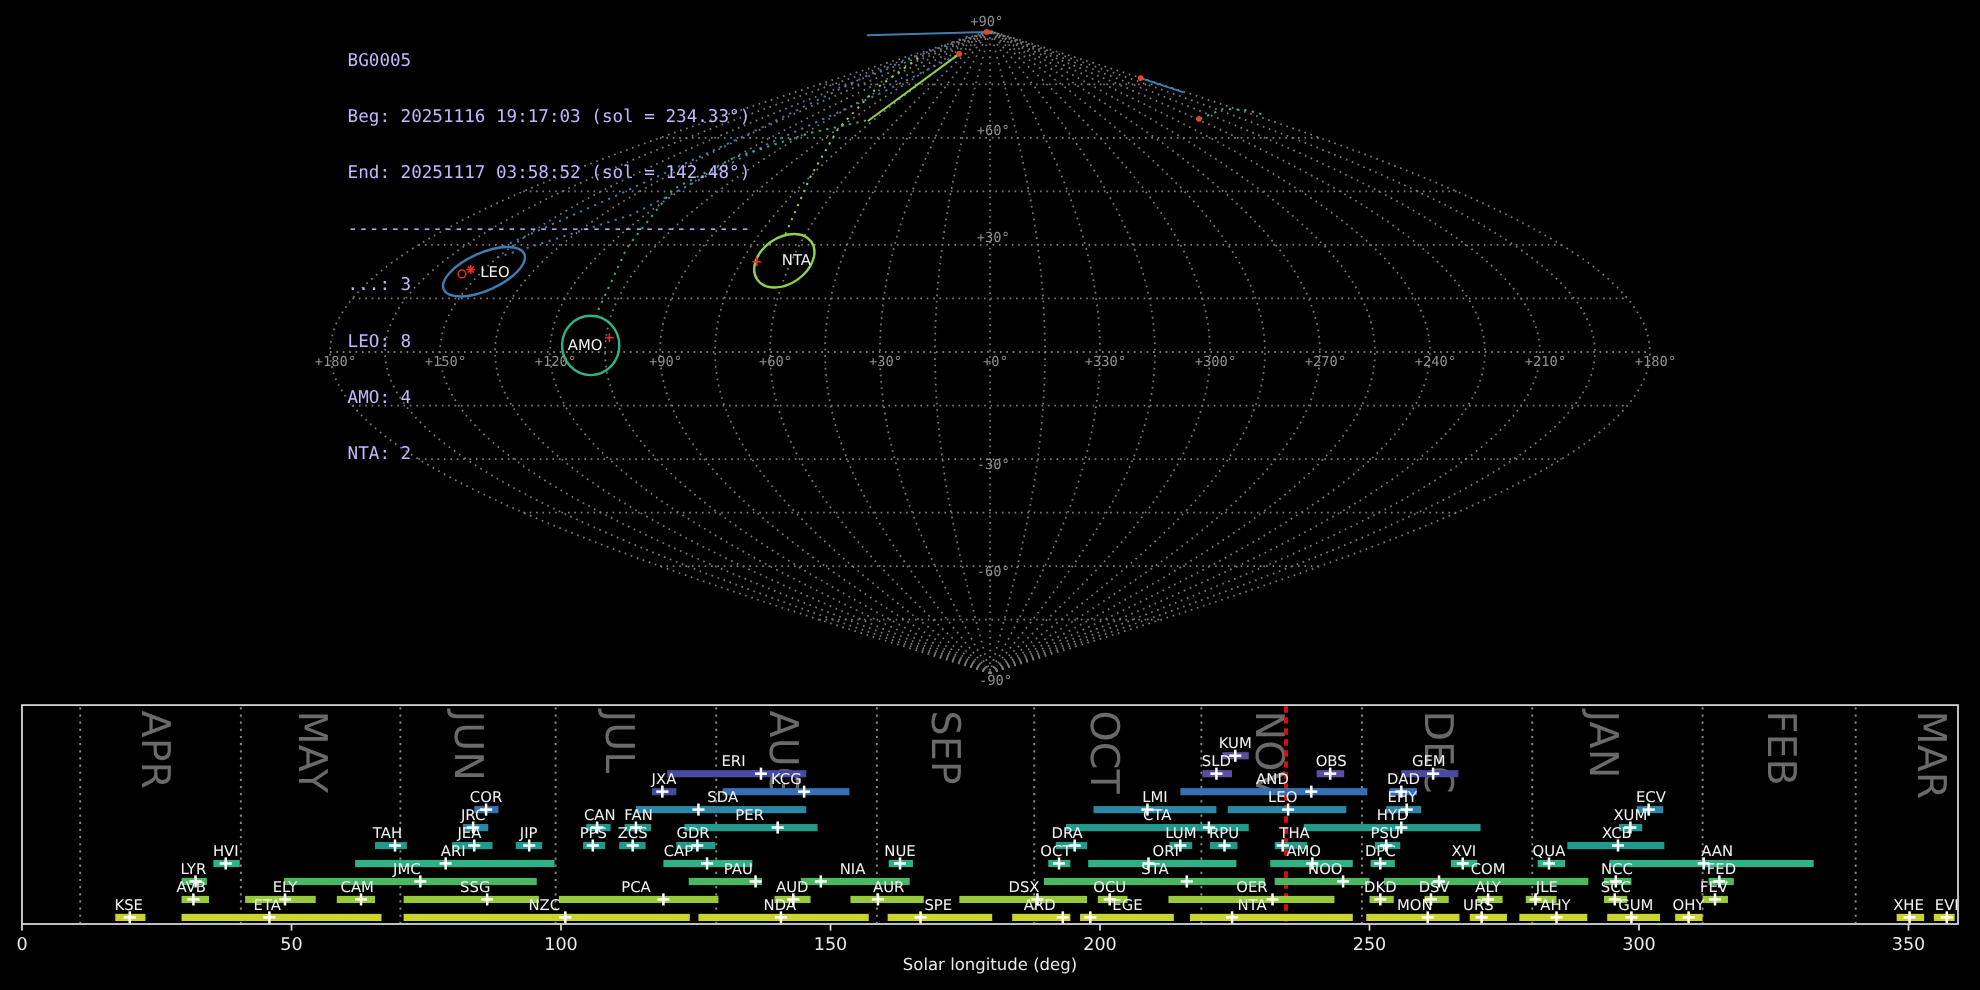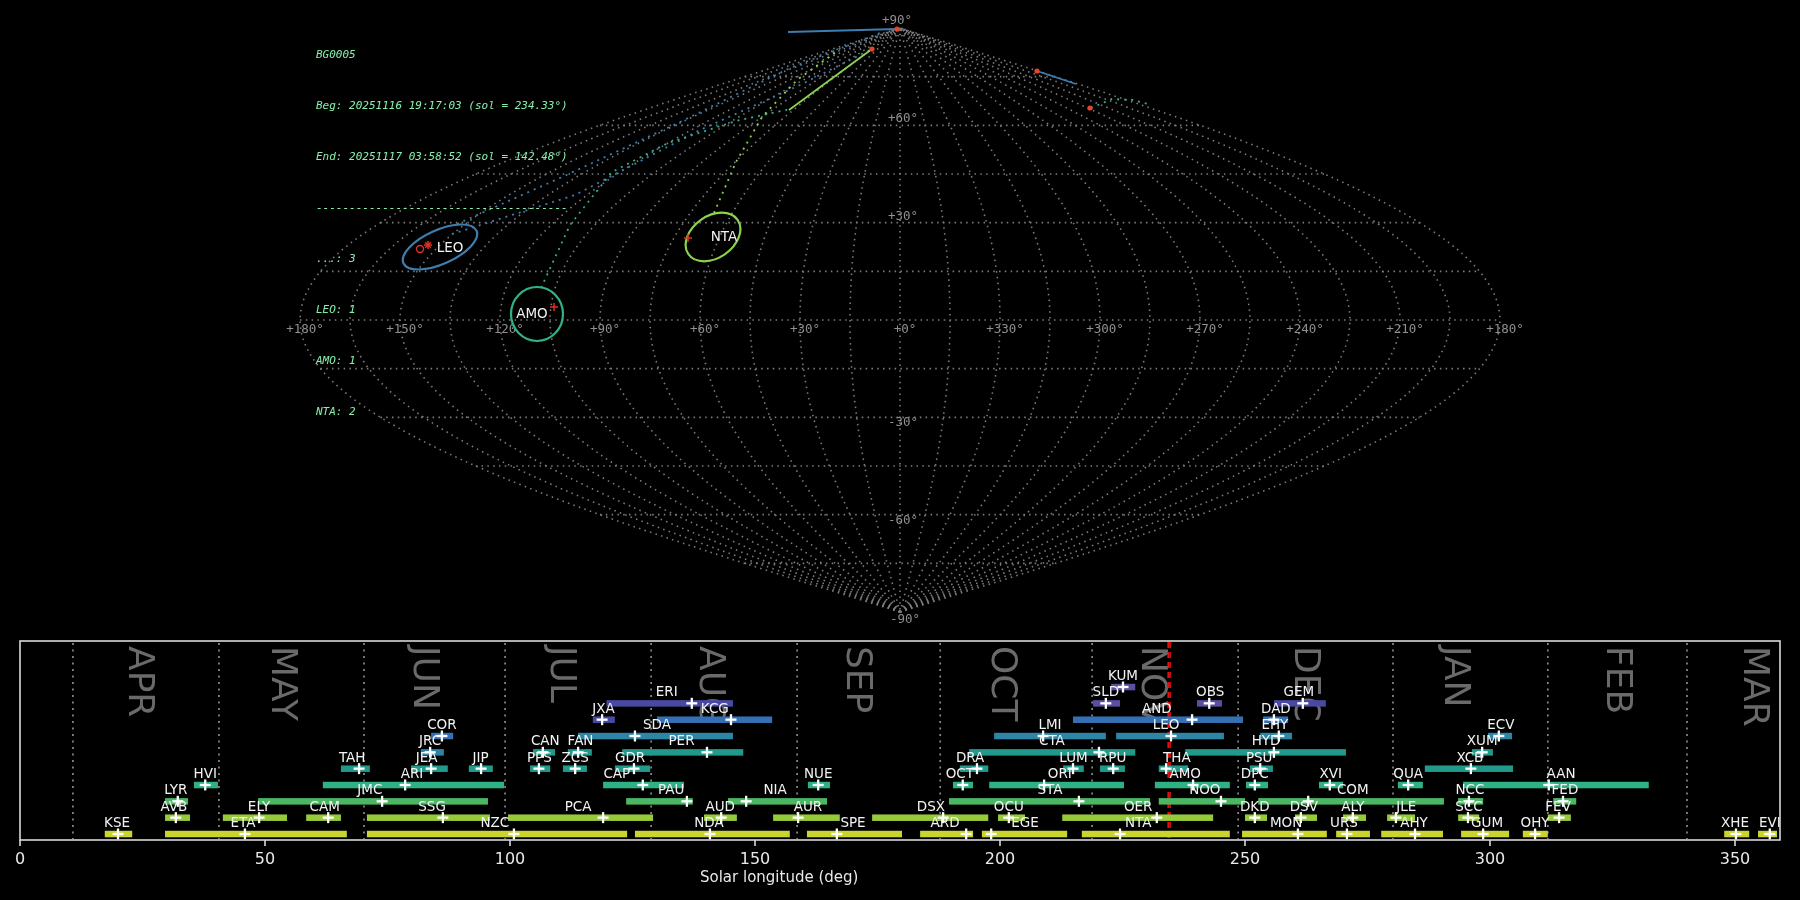--- a/index.html
+++ b/index.html
@@ -1,21 +1,21 @@
 <!DOCTYPE html>
 <html><head>
 <meta charset="utf-8">
 <style>
   html,body{margin:0;padding:0;background:#000;}
   .screen{position:relative;width:1800px;height:900px;background:#000;overflow:hidden;
           font-family:"DejaVu Sans",sans-serif;}
-  .obs-header{position:absolute;left:316px;top:12px;color:#86efac;
-              font-family:"DejaVu Sans Mono",monospace;font-size:11px;line-height:17px;
-              white-space:pre;font-style:italic;}
-  .axis-title{position:absolute;left:700px;top:868px;width:400px;text-align:left;
+  .obs-header{position:absolute;left:316px;top:12px;color:#c4b5fd;
+              font-family:"DejaVu Sans Mono",monospace;font-size:16px;line-height:17px;
+              white-space:pre;}
+  .axis-title{position:absolute;left:700px;top:868px;width:400px;text-align:center;
               color:#e9e9e9;font-size:15px;font-family:"DejaVu Sans",sans-serif;}
   svg{position:absolute;left:0;top:0;}
 </style>
 </head>
 <body>
 
 <div class="screen">
   <svg id="skymap" width="1800" height="638" viewBox="0 0 1800 638">
       <g fill="none" stroke="#9c9c9c" stroke-width="1.6" stroke-dasharray="1.5 4.3" opacity="0.8">
         <line x1="744.7085729384876" y1="563.3333333333334" x2="1055.2914270615124" y2="563.3333333333334"></line>
@@ -114,22 +114,22 @@
         </g>
       </g>
     </svg>
 
   <div class="obs-header">
     <div>BG0005</div>
     <div>Beg: 20251116 19:17:03 (sol = 234.33°)</div>
     <div>End: 20251117 03:58:52 (sol = 142.48°)</div>
     <div>--------------------------------------</div>
     <div>...: 3</div>
-    <div>LEO: 1</div>
-    <div>AMO: 1</div>
+    <div>LEO: 8</div>
+    <div>AMO: 4</div>
     <div>NTA: 2</div>
   </div>
 
   <svg id="timeline" width="1800" height="262" viewBox="0 0 1800 262" style="top:638px">
       <g>
         <line x1="72.92000000000002" y1="5" x2="72.92000000000002" y2="201" stroke="#8a8a8a" stroke-width="1.7" stroke-dasharray="2 4.5"></line>
         <text transform="translate(129.01 8) rotate(90)" fill="#6a6a6a" font-size="36" font-family="&quot;DejaVu Sans&quot;,sans-serif">APR</text>
         <line x1="218.94000000000003" y1="5" x2="218.94000000000003" y2="201" stroke="#8a8a8a" stroke-width="1.7" stroke-dasharray="2 4.5"></line>
         <text transform="translate(271.6 8) rotate(90)" fill="#6a6a6a" font-size="36" font-family="&quot;DejaVu Sans&quot;,sans-serif">MAY</text>
         <line x1="363.98" y1="5" x2="363.98" y2="201" stroke="#8a8a8a" stroke-width="1.7" stroke-dasharray="2 4.5"></line>

